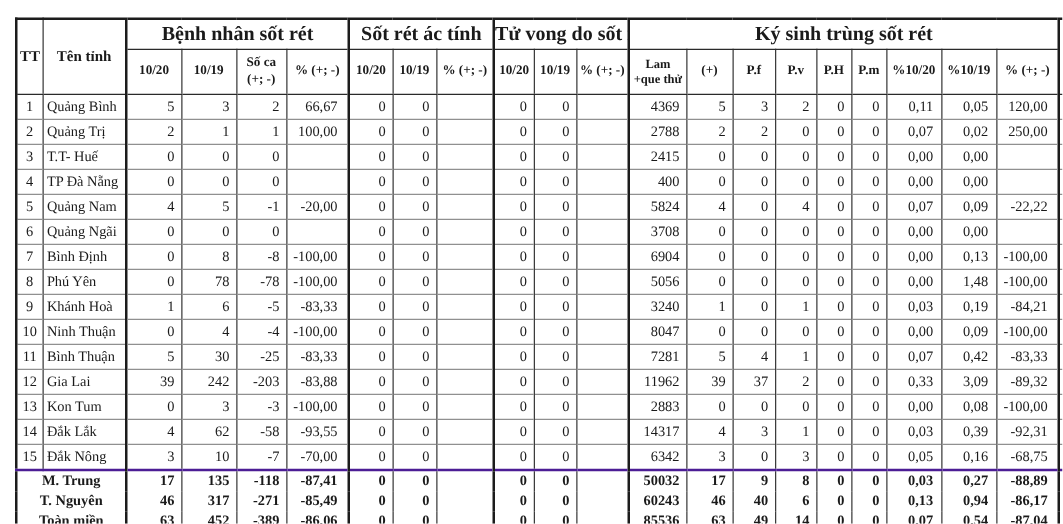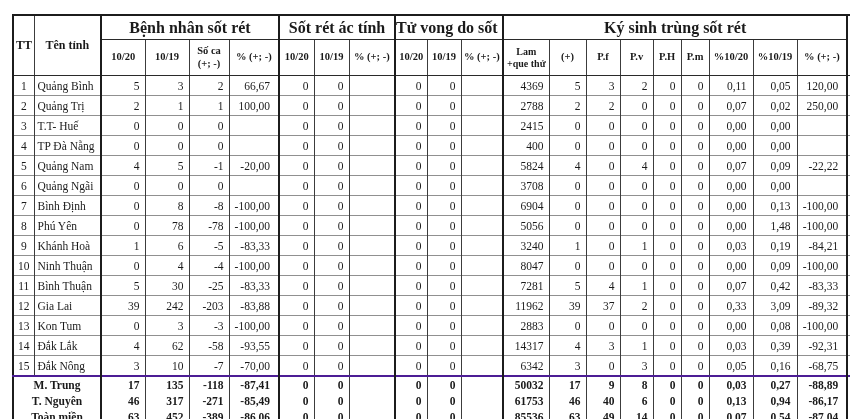--- a/index.html
+++ b/index.html
@@ -535,21 +535,21 @@
           <td class="num c0 gb">46</td>
           <td class="num c1">317</td>
           <td class="num c2">-271</td>
           <td class="num c3">-85,49</td>
           <td class="num c4 gb">0</td>
           <td class="num c5">0</td>
           <td class="num c6"></td>
           <td class="num c7 gb">0</td>
           <td class="num c8">0</td>
           <td class="num c9"></td>
-          <td class="num c10 gb">61753</td>
+          <td class="num c10 gb">60243</td>
           <td class="num c11">46</td>
           <td class="num c12">40</td>
           <td class="num c13">6</td>
           <td class="num c14">0</td>
           <td class="num c15">0</td>
           <td class="num c16">0,13</td>
           <td class="num c17">0,94</td>
           <td class="num c18">-86,17</td>
           <td class="num c19 gb">83</td>
         </tr>

